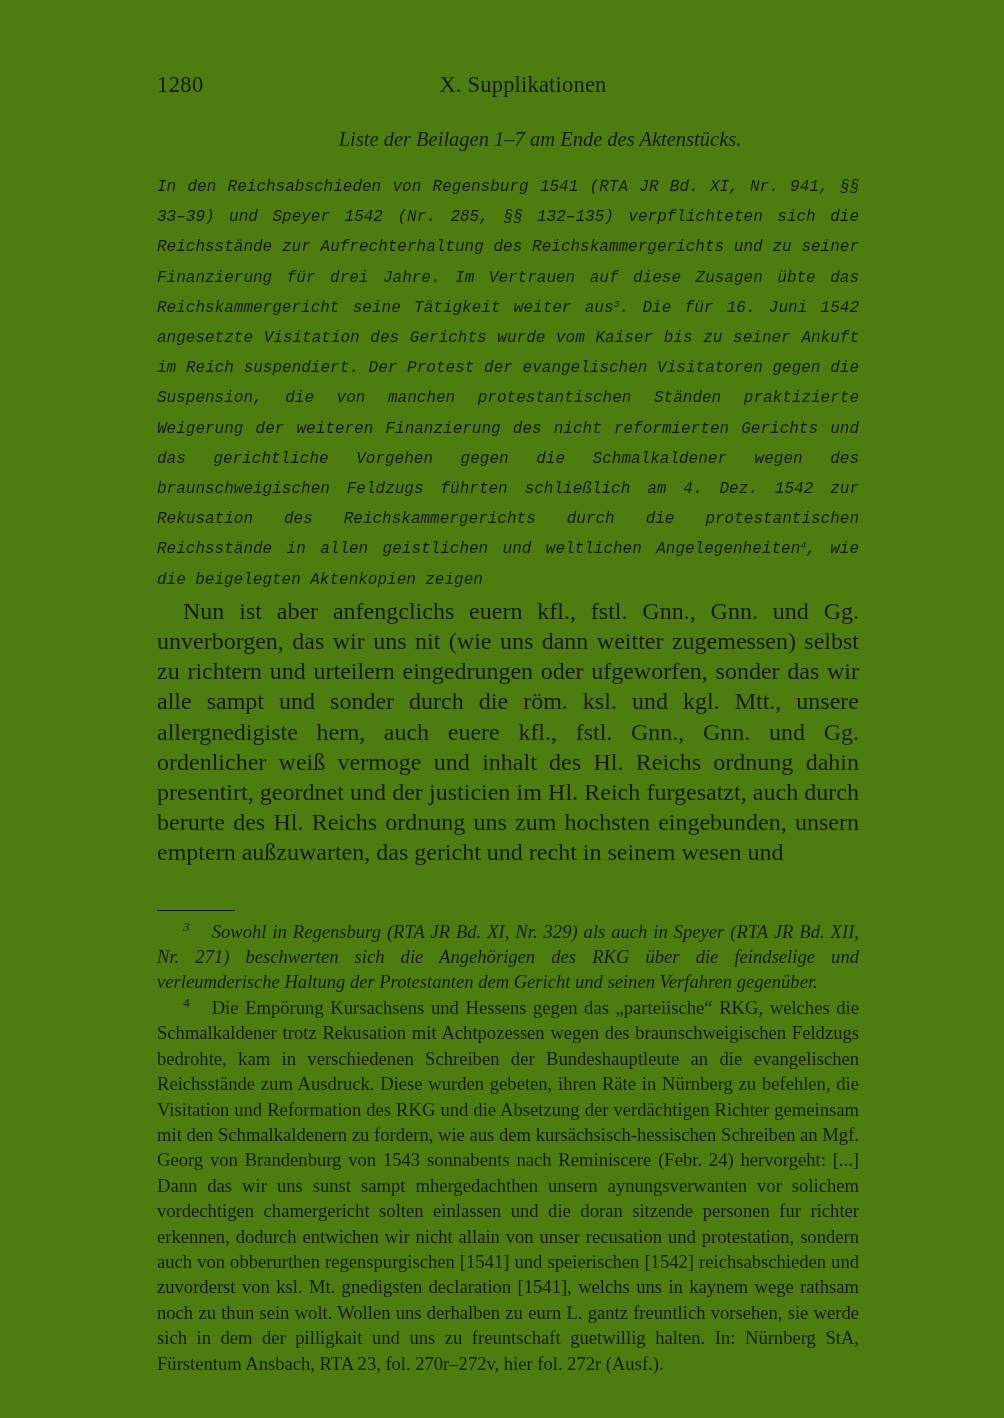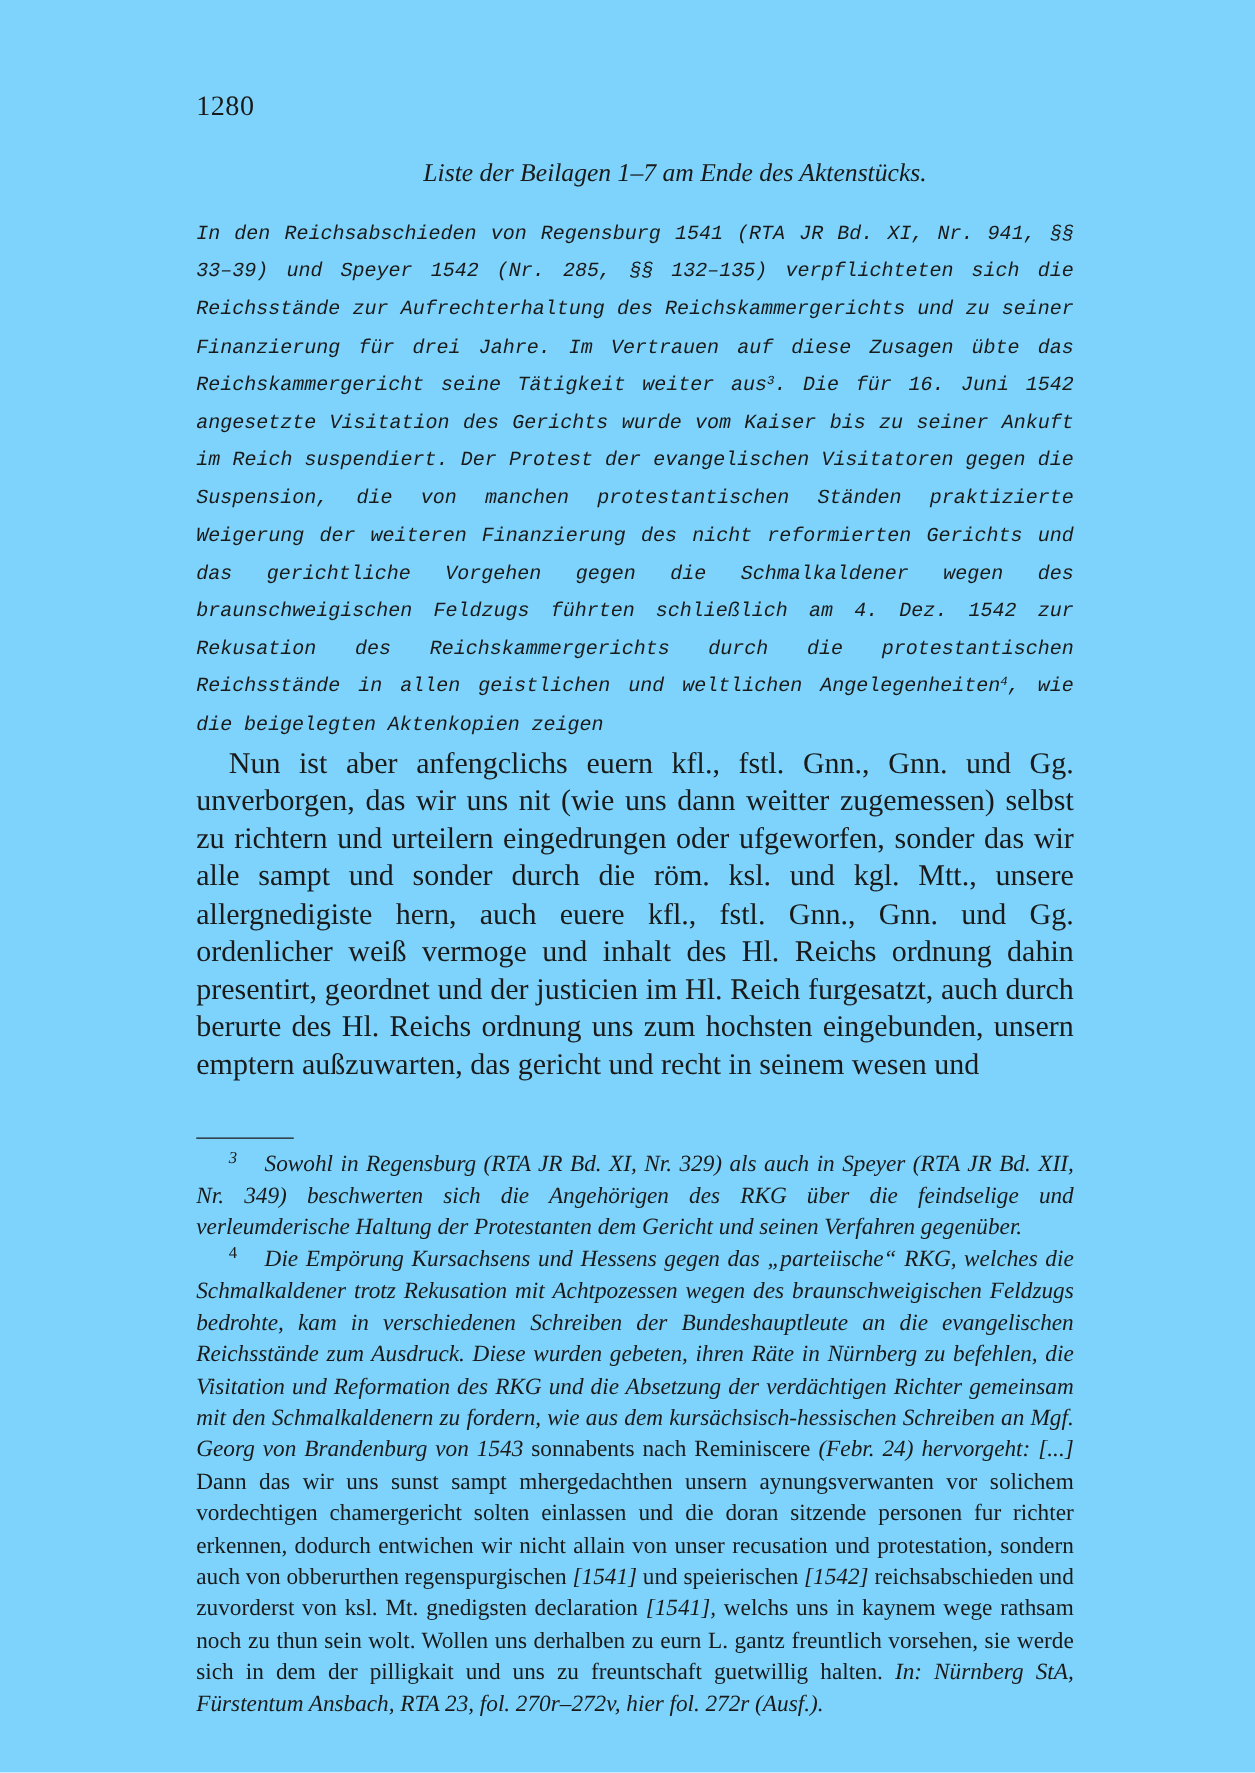--- a/index.html
+++ b/index.html
@@ -10,21 +10,21 @@
   }
   body {
     font-family: "Liberation Serif", "DejaVu Serif", serif;
     color: #1a1a1a;
   }
   .page {
     position: relative;
     width: 1004px;
     height: 1418px;
     margin: 0 auto;
-    background: #7dd3fc;
+    background: #4d7c0f;
     overflow: hidden;
   }
   .content {
     position: absolute;
     left: 157px;
     top: 0;
     width: 702px;
   }
 
   
@@ -111,41 +111,42 @@
     text-align: justify;
     word-spacing: -0.1px;
   }
   .footnote .fn-marker {
     font-size: 0.72em;
     vertical-align: 0.5em;
     line-height: 0;
     margin-left: 26px;
     margin-right: 22px;
   }
-  .it { font-style: italic; }
+  .it { }
   .ro { font-style: normal; margin-top: 28px; }
   .footnote.all-italic { font-style: italic; }
 </style>
 </head>
 <body>
 
 <div class="page">
   <div class="content">
 
     <div class="runhead">
       <span class="folio">1280</span>
+      <span class="runhead-title">X. Supplikationen</span>
     </div>
 
     <p class="caption-line">Liste der Beilagen 1–7 am Ende des Aktenstücks.</p>
 
     <p class="regest"><span>In den Reichsabschieden von Regensburg 1541 (RTA JR Bd. XI, Nr. 941, §§ 33–39) und Speyer 1542 (Nr. 285, §§ 132–135) verpflichteten sich die Reichsstände zur Aufrechterhaltung des Reichskammergerichts und zu seiner Finanzierung für drei Jahre. Im Vertrauen auf diese Zusagen übte das Reichskammergericht seine Tätigkeit weiter aus</span><sup class="fn">3</sup><span>. Die für 16. Juni 1542 angesetzte Visitation des Gerichts wurde vom Kaiser bis zu seiner Ankuft im Reich suspendiert. Der Protest der evangelischen Visitatoren gegen die Suspension, die von manchen protestantischen Ständen praktizierte Weigerung der weiteren Finanzierung des nicht reformierten Gerichts und das gerichtliche Vorgehen gegen die Schmalkaldener wegen des braunschweigischen Feldzugs führten schließlich am 4. Dez. 1542 zur Rekusation des Reichskammergerichts durch die protestantischen Reichsstände in allen geistlichen und weltlichen Angelegenheiten</span><sup class="fn">4</sup><span>, wie die beigelegten Aktenkopien zeigen</span></p>
 
 
     <p class="body-text">Nun ist aber anfengclichs euern kfl., fstl. Gnn., Gnn. und Gg. unverborgen, das wir uns nit (wie uns dann weitter zugemessen) selbst zu richtern und urteilern eingedrungen oder ufgeworfen, sonder das wir alle sampt und sonder durch die röm. ksl. und kgl. Mtt., unsere allergnedigiste hern, auch euere kfl., fstl. Gnn., Gnn. und Gg. ordenlicher weiß vermoge und inhalt des Hl. Reichs ordnung dahin presentirt, geordnet und der justicien im Hl. Reich furgesatzt, auch durch berurte des Hl. Reichs ordnung uns zum hochsten eingebunden, unsern emptern außzuwarten, das gericht und recht in seinem wesen und</p>
 
     <div class="fn-rule"></div>
 
-    <p class="footnote all-italic"><span class="fn-marker">3</span><span>Sowohl in Regensburg (RTA JR Bd. XI, Nr. 329) als auch in Speyer (RTA JR Bd. XII, Nr. 349) beschwerten sich die Angehörigen des RKG über die feindselige und verleumderische Haltung der Protestanten dem Gericht und seinen Verfahren gegenüber.</span></p>
+    <p class="footnote all-italic"><span class="fn-marker">3</span><span>Sowohl in Regensburg (RTA JR Bd. XI, Nr. 329) als auch in Speyer (RTA JR Bd. XII, Nr. 271) beschwerten sich die Angehörigen des RKG über die feindselige und verleumderische Haltung der Protestanten dem Gericht und seinen Verfahren gegenüber.</span></p>
 
     <p class="footnote"><span class="fn-marker">4</span><span><span class="it">Die Empörung Kursachsens und Hessens gegen das „parteiische“ RKG, welches die Schmalkaldener trotz Rekusation mit Achtpozessen wegen des braunschweigischen Feldzugs bedrohte, kam in verschiedenen Schreiben der Bundeshauptleute an die evangelischen Reichsstände zum Ausdruck. Diese wurden gebeten, ihren Räte in Nürnberg zu befehlen, die Visitation und Reformation des RKG und die Absetzung der verdächtigen Richter gemeinsam mit den Schmalkaldenern zu fordern, wie aus dem kursächsisch-hessischen Schreiben an Mgf. Georg von Brandenburg von 1543 </span><span class="ro">sonnabents nach Reminiscere </span><span class="it">(Febr. 24) hervorgeht: [...] </span><span class="ro">Dann das wir uns sunst sampt mhergedachthen unsern aynungsverwanten vor solichem vordechtigen chamergericht solten einlassen und die doran sitzende personen fur richter erkennen, dodurch entwichen wir nicht allain von unser recusation und protestation, sondern auch von obberurthen regenspurgischen </span><span class="it">[1541] </span><span class="ro">und speierischen </span><span class="it">[1542] </span><span class="ro">reichsabschieden und zuvorderst von ksl. Mt. gnedigsten declaration </span><span class="it">[1541], </span><span class="ro">welchs uns in kaynem wege rathsam noch zu thun sein wolt. Wollen uns derhalben zu eurn L. gantz freuntlich vorsehen, sie werde sich in dem der pilligkait und uns zu freuntschaft guetwillig halten. </span><span class="it">In: Nürnberg StA, Fürstentum Ansbach, RTA 23, fol. 270r–272v, hier fol. 272r (Ausf.).</span></span></p>
 
   </div>
 </div>
 
 </body></html>

